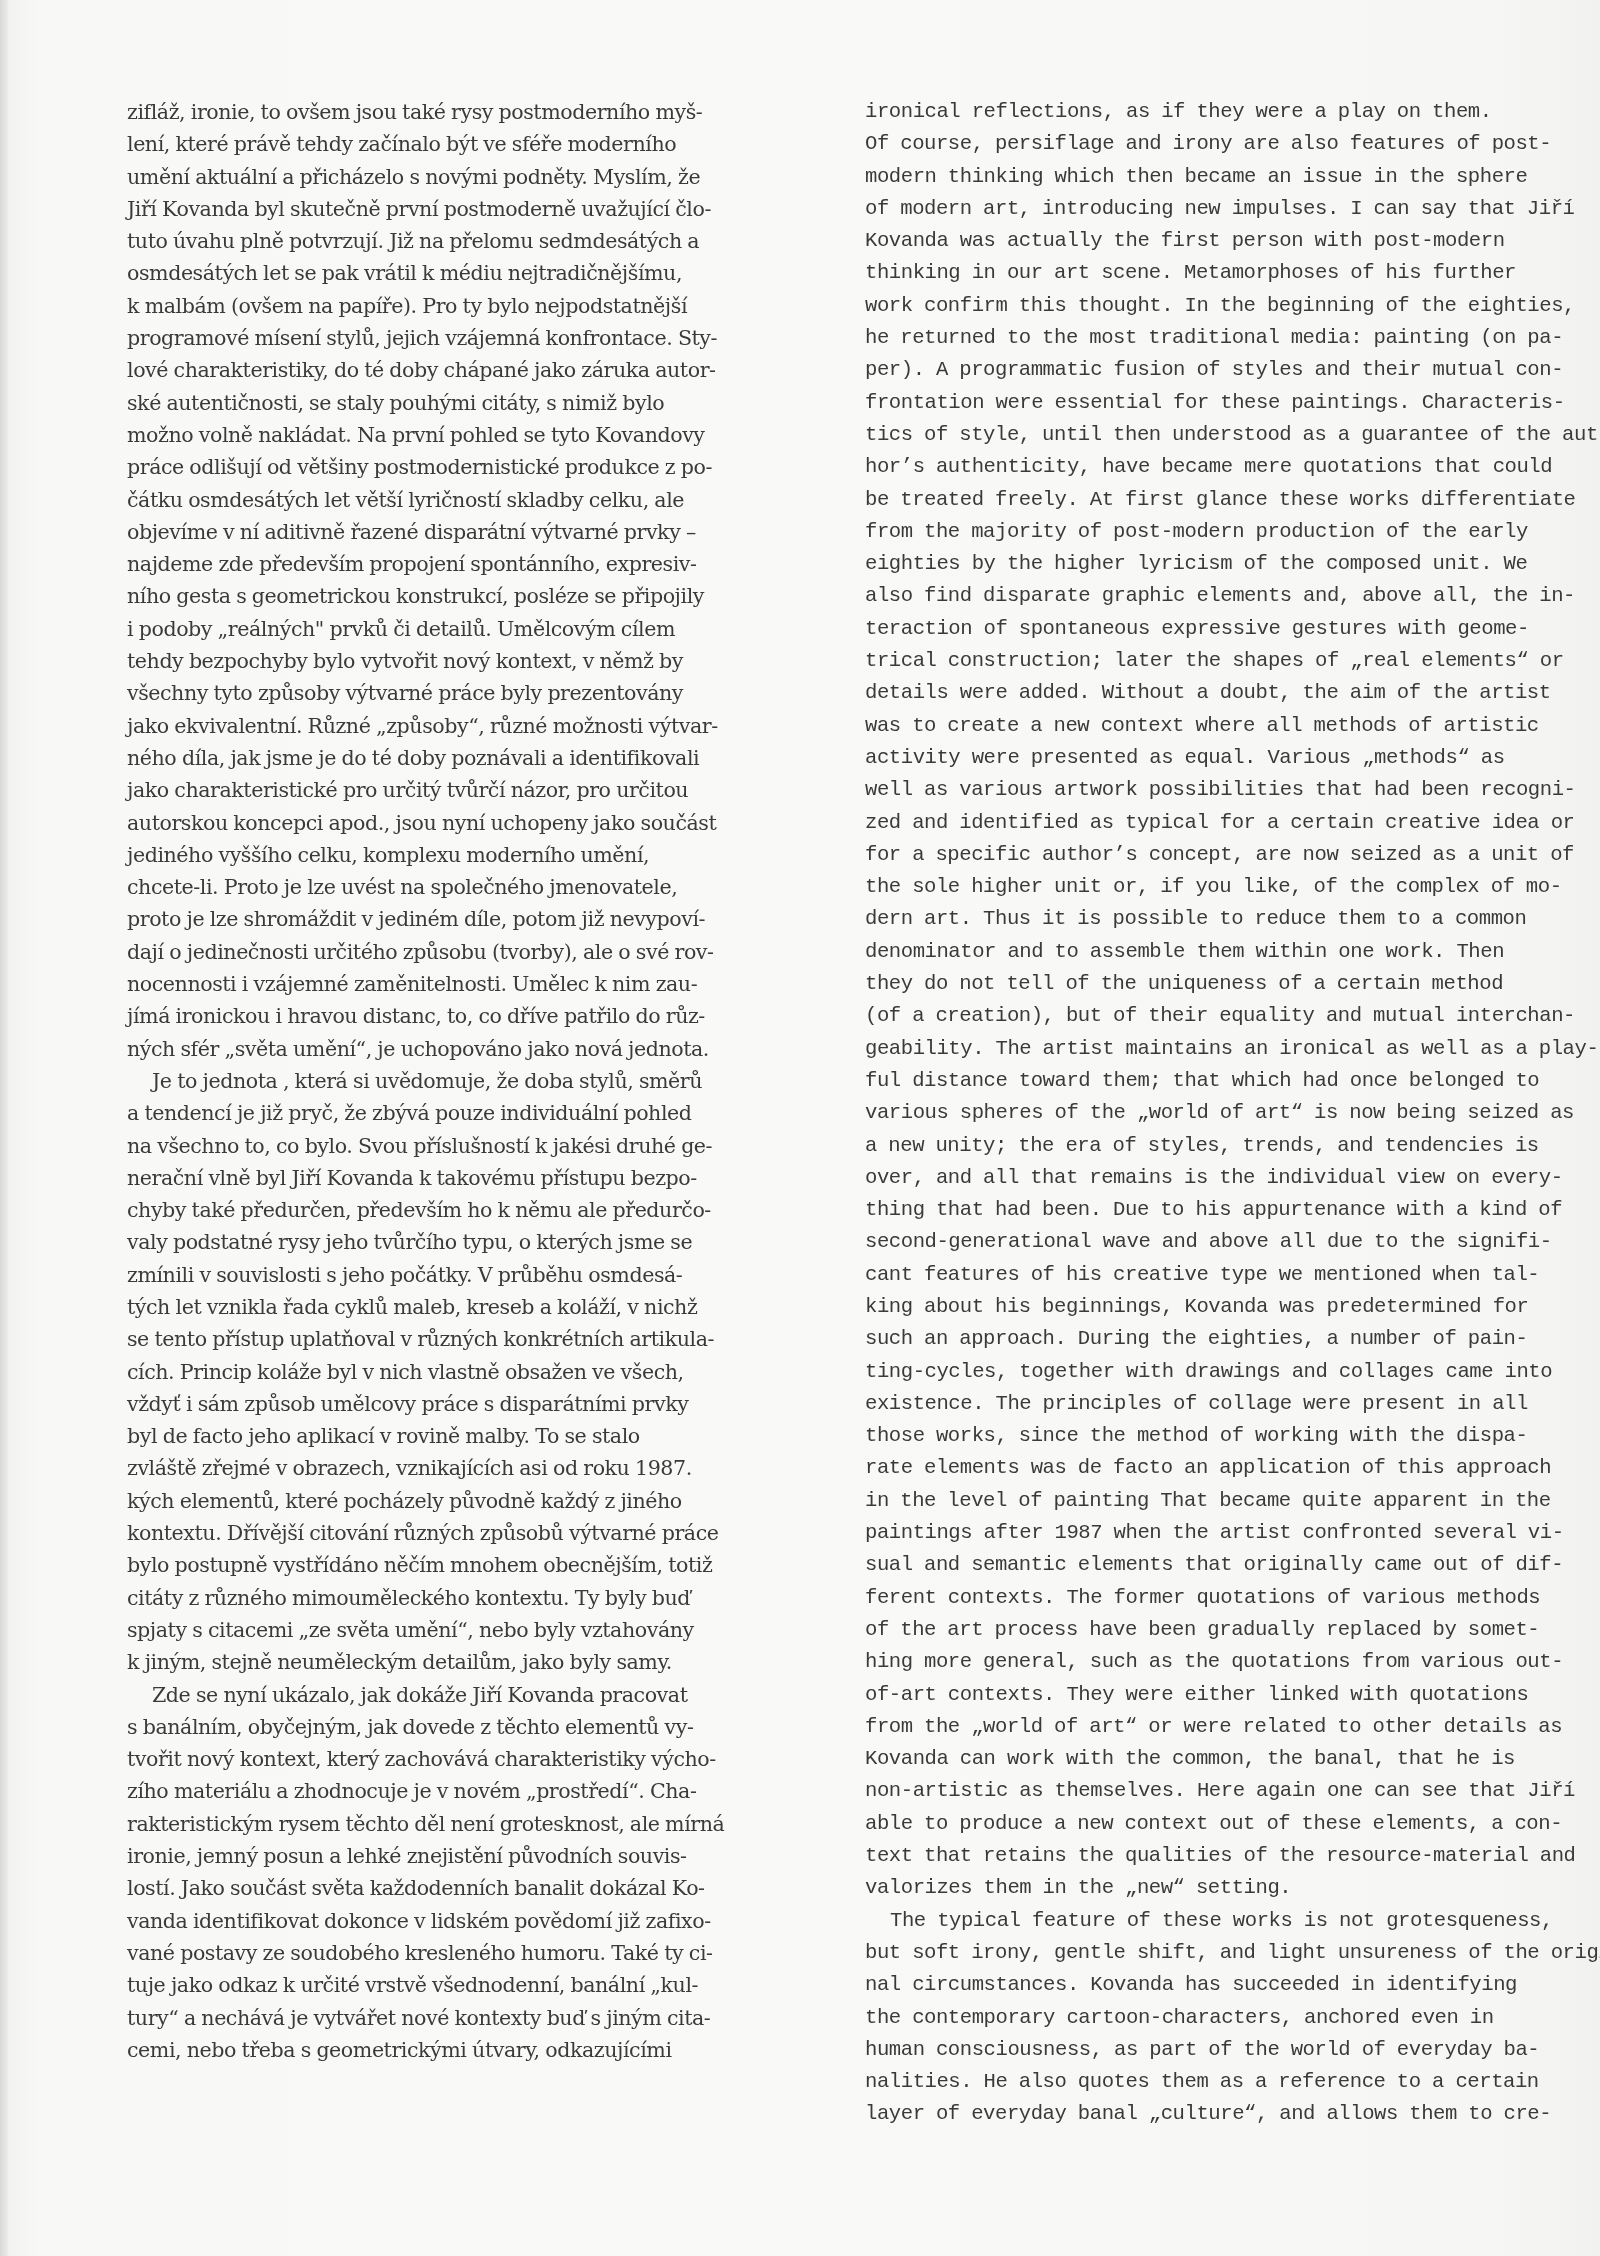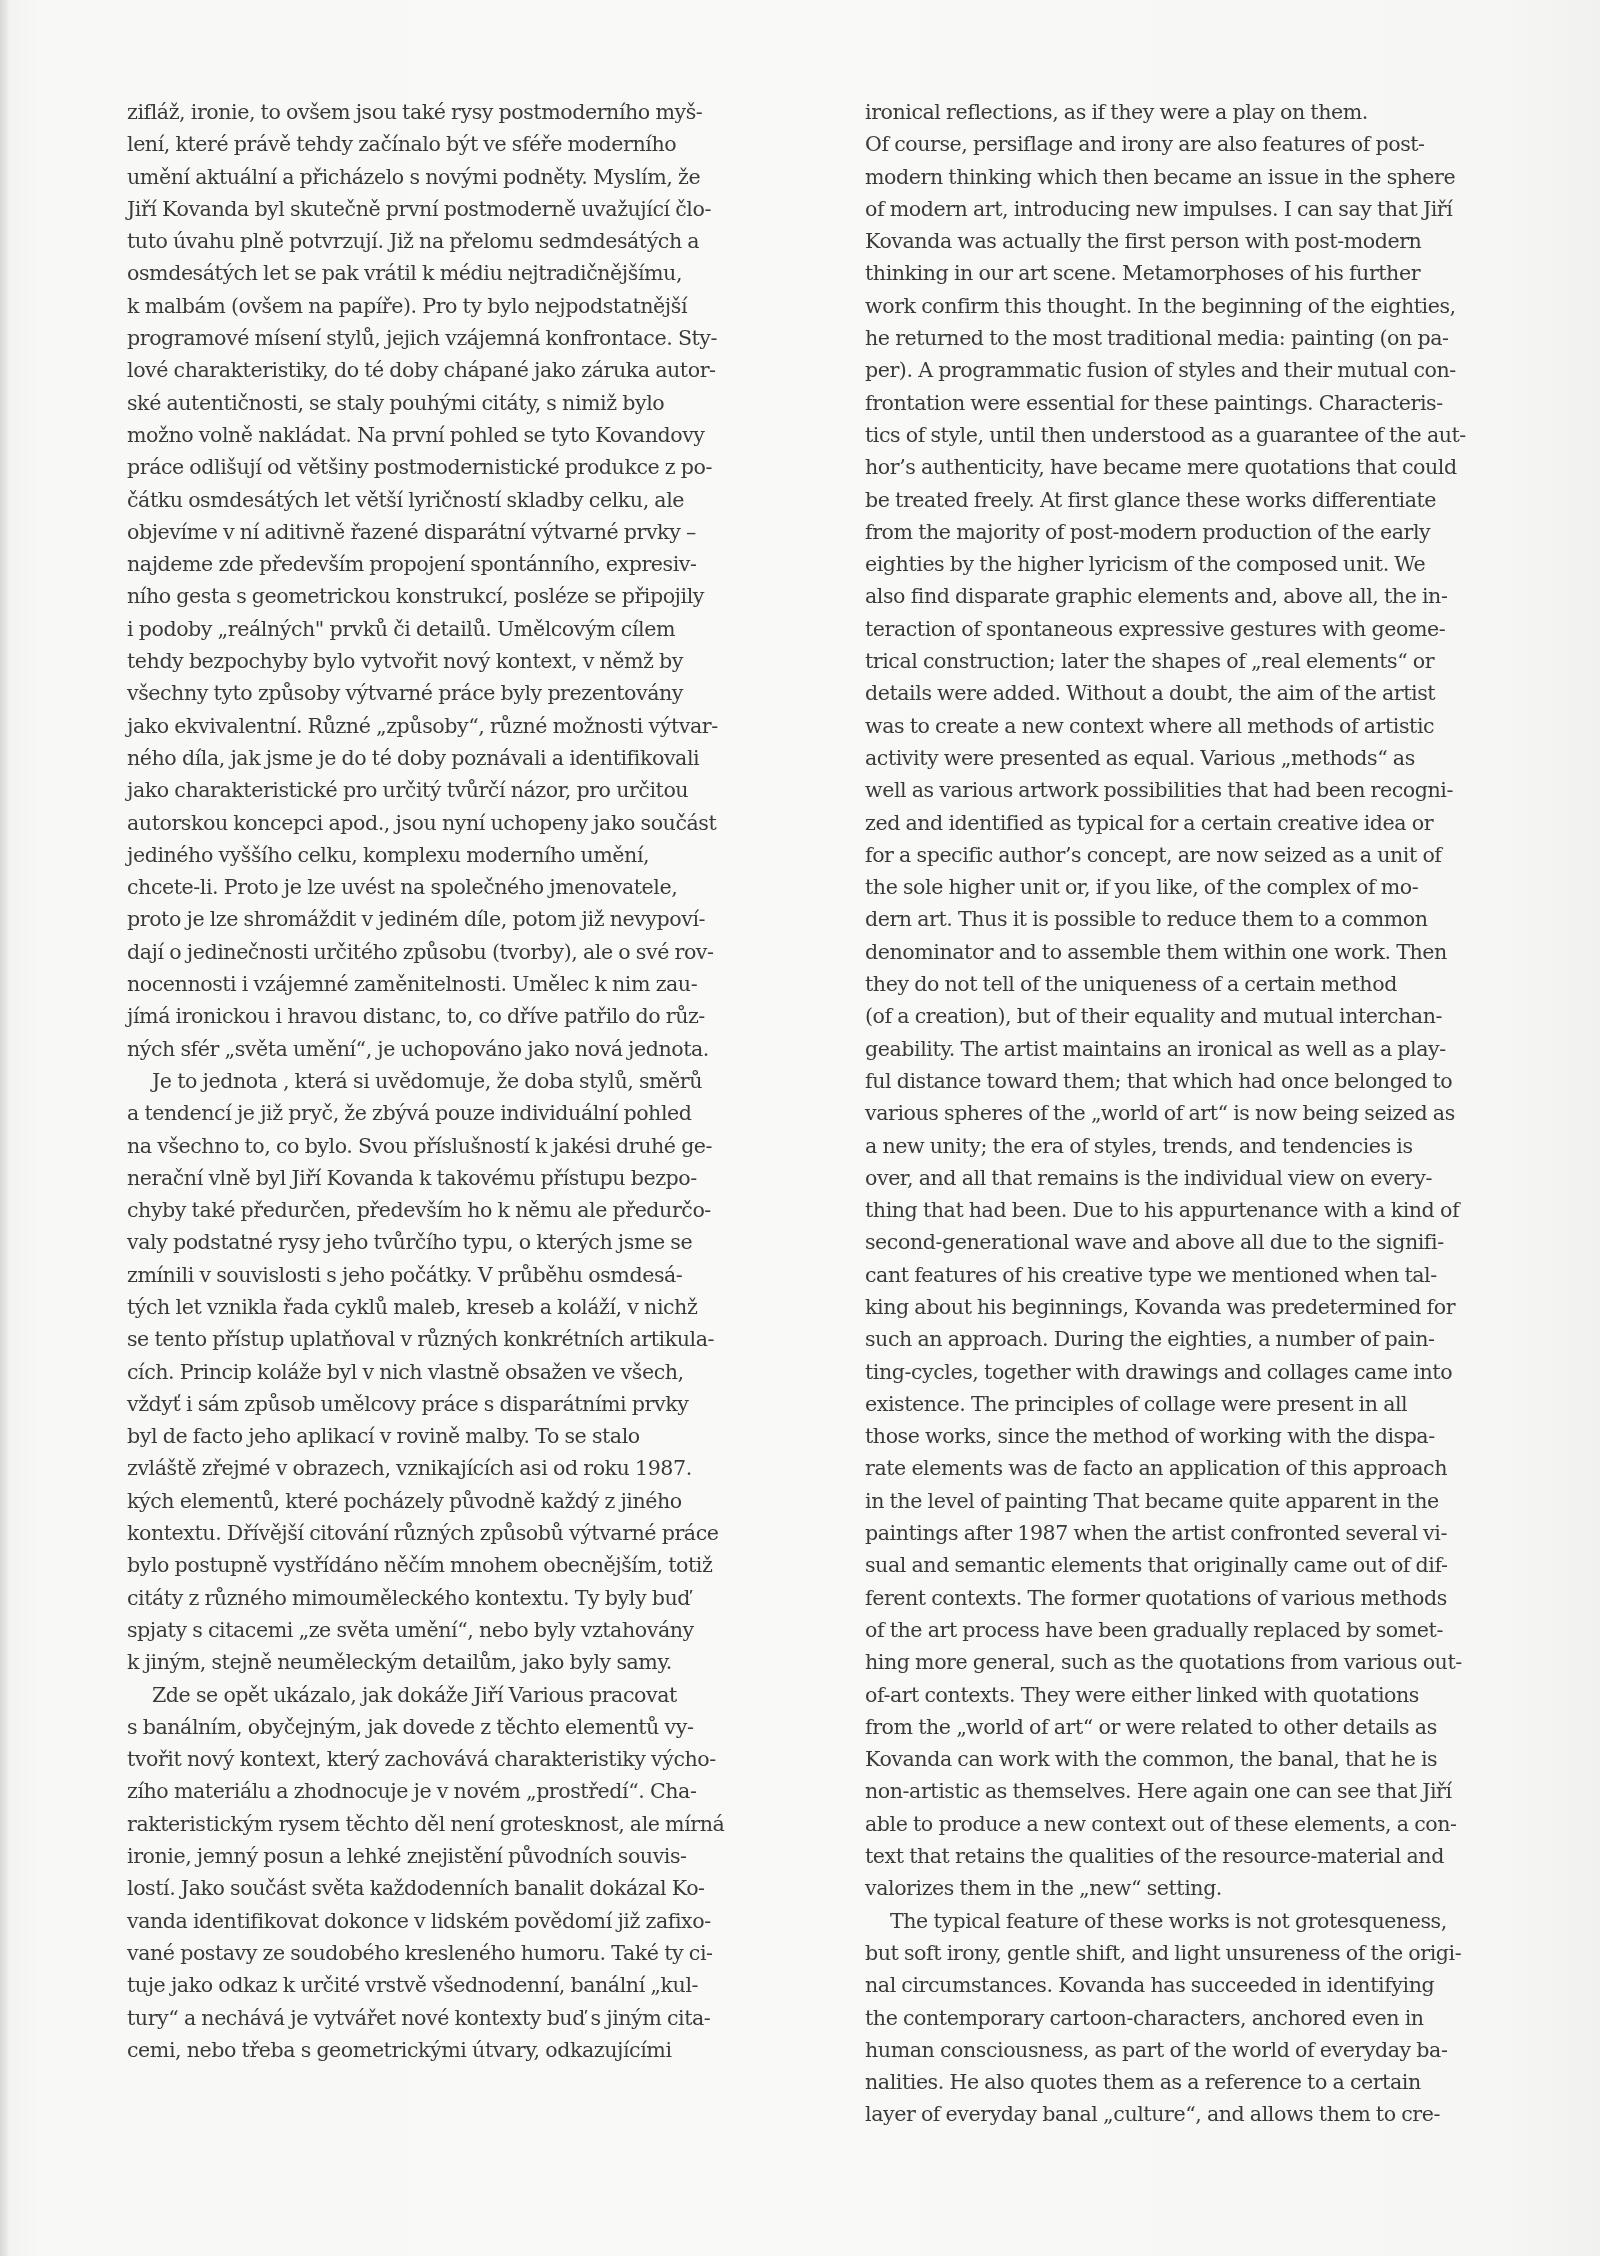--- a/index.html
+++ b/index.html
@@ -39,20 +39,21 @@
       word-spacing: -0.5px;
       margin-left: 37px;
     }
     .col-cz {
       left: 90px;
       width: 700px;
     }
     .col-en {
       left: 828px;
       width: 520px;
+      font-family: Liberation Mono, monospace;
     }
     .line {
       height: 32.3px;
       line-height: 32.3px;
       white-space: nowrap;
     }
     .line.indent {
       padding-left: 25px;
     }
   </style>
@@ -105,21 +106,21 @@
       <div class="line">cích. Princip koláže byl v nich vlastně obsažen ve všech,</div>
       <div class="line">vždyť i sám způsob umělcovy práce s disparátními prvky</div>
       <div class="line">byl de facto jeho aplikací v rovině malby. To se stalo</div>
       <div class="line">zvláště zřejmé v obrazech, vznikajících asi od roku 1987.</div>
       <div class="line">kých elementů, které pocházely původně každý z jiného</div>
       <div class="line">kontextu. Dřívější citování různých způsobů výtvarné práce</div>
       <div class="line">bylo postupně vystřídáno něčím mnohem obecnějším, totiž</div>
       <div class="line">citáty z různého mimouměleckého kontextu. Ty byly buď</div>
       <div class="line">spjaty s citacemi „ze světa umění“, nebo byly vztahovány</div>
       <div class="line">k jiným, stejně neuměleckým detailům, jako byly samy.</div>
-      <div class="line indent">Zde se opět ukázalo, jak dokáže Jiří Various pracovat</div>
+      <div class="line indent">Zde se nyní ukázalo, jak dokáže Jiří Kovanda pracovat</div>
       <div class="line">s banálním, obyčejným, jak dovede z těchto elementů vy-</div>
       <div class="line">tvořit nový kontext, který zachovává charakteristiky výcho-</div>
       <div class="line">zího materiálu a zhodnocuje je v novém „prostředí“. Cha-</div>
       <div class="line">rakteristickým rysem těchto děl není grotesknost, ale mírná</div>
       <div class="line">ironie, jemný posun a lehké znejistění původních souvis-</div>
       <div class="line">lostí. Jako součást světa každodenních banalit dokázal Ko-</div>
       <div class="line">vanda identifikovat dokonce v lidském povědomí již zafixo-</div>
       <div class="line">vané postavy ze soudobého kresleného humoru. Také ty ci-</div>
       <div class="line">tuje jako odkaz k určité vrstvě všednodenní, banální „kul-</div>
       <div class="line">tury“ a nechává je vytvářet nové kontexty buď s jiným cita-</div>

